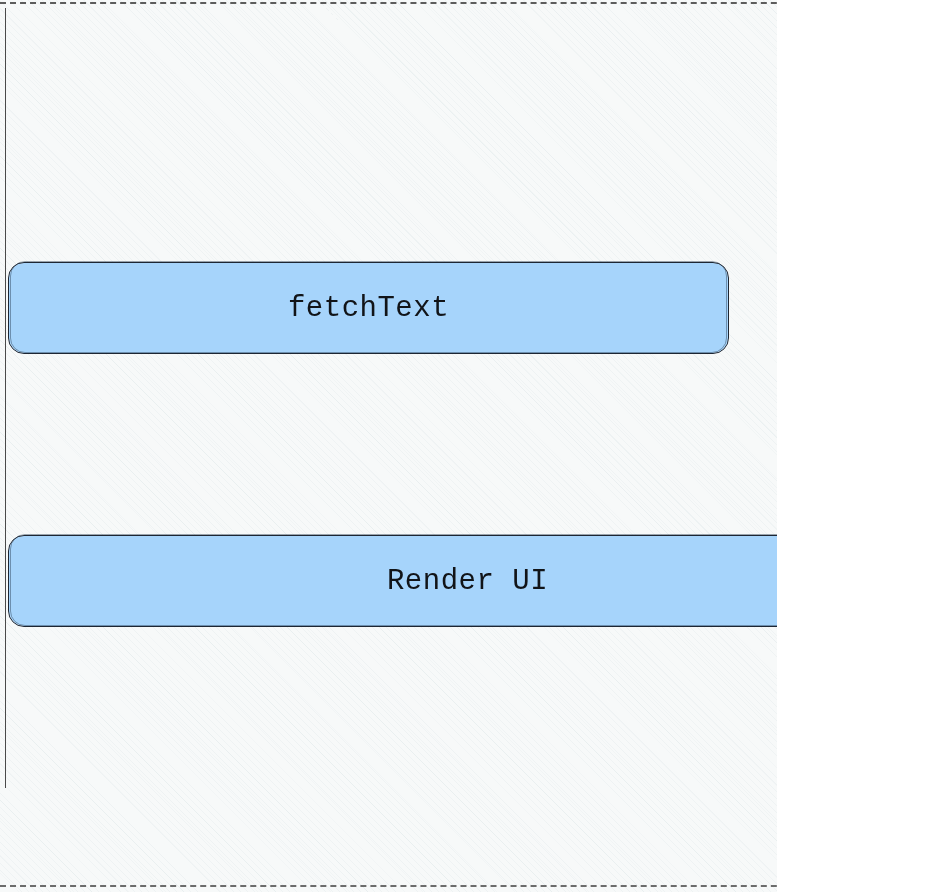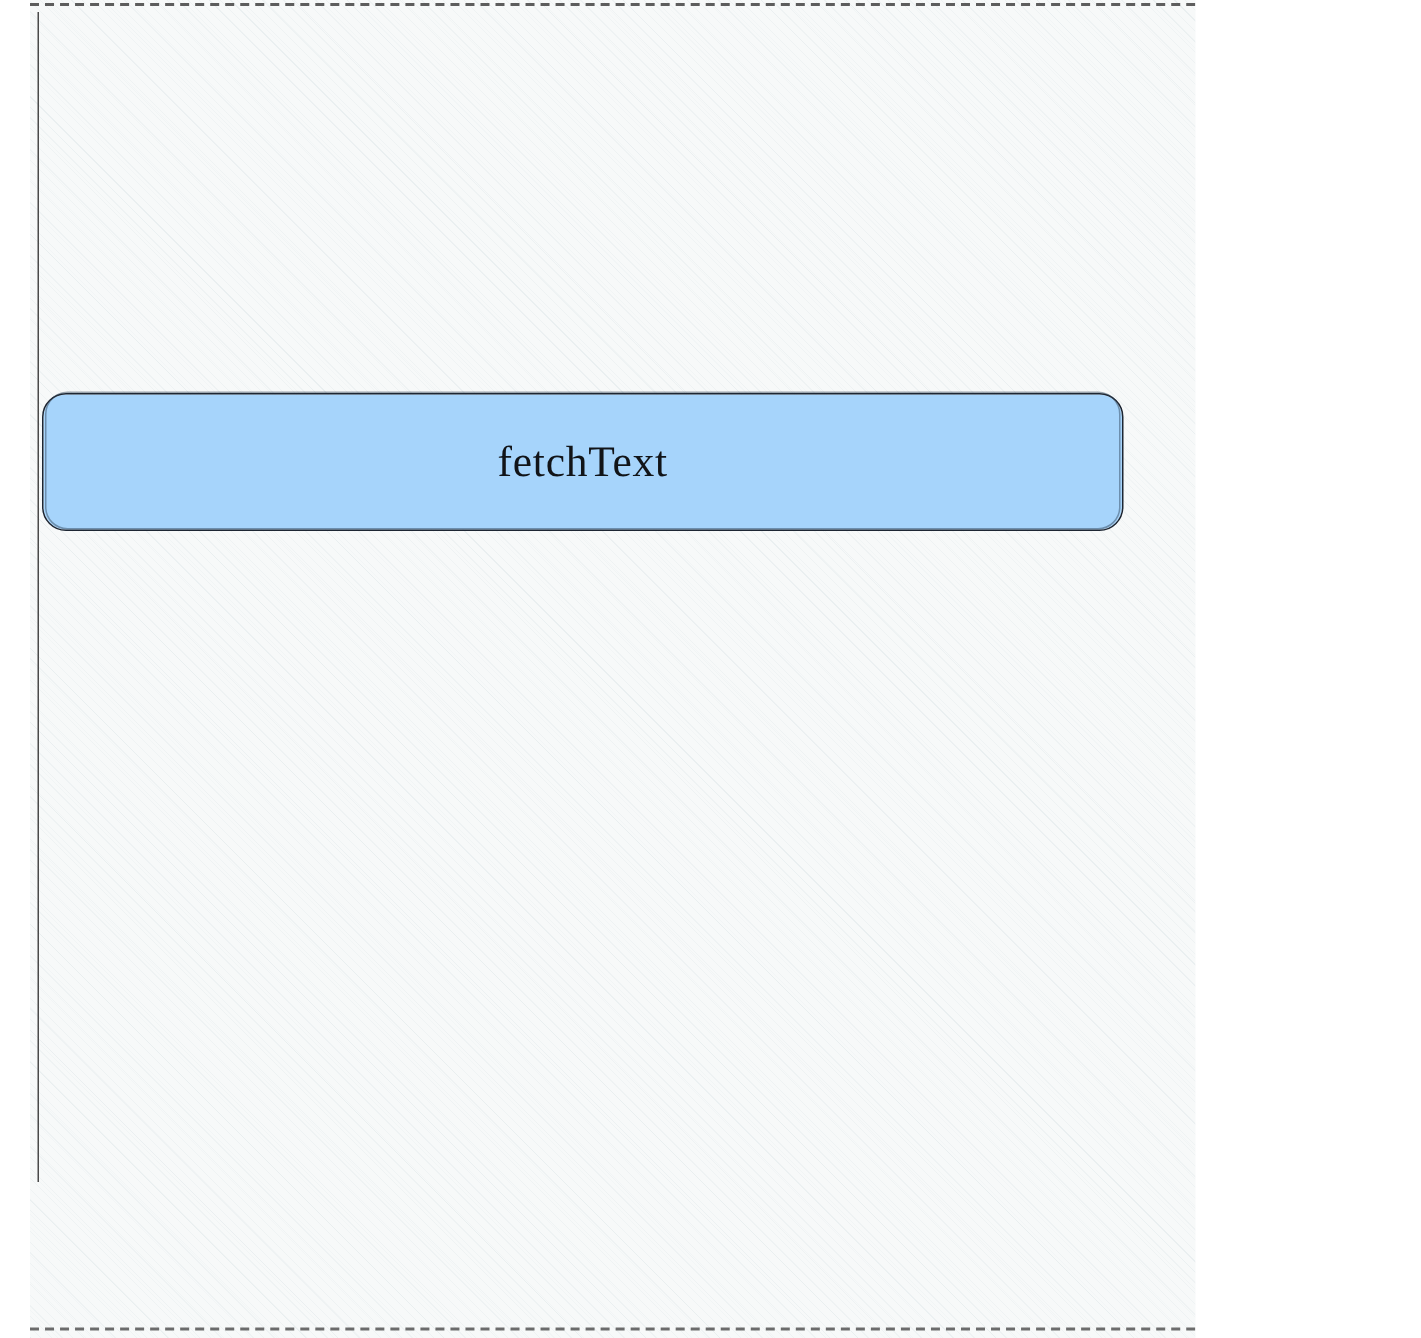--- a/index.html
+++ b/index.html
@@ -7,22 +7,21 @@
     padding: 0;
     background: #ffffff;
   }
 
   #canvas {
     position: relative;
     width: 777px;
     height: 892px;
     overflow: hidden;
     background-color: #f7f9f9;
-    font-family: Liberation Serif, serif;
-    margin-left: 20px;
+    font-family: Liberation Mono, monospace;
   }
 
   
   .hatch {
     position: absolute;
     inset: 0;
     pointer-events: none;
     background-image:
       repeating-linear-gradient(45deg,
         rgba(150,175,185,0.085) 0px,
@@ -128,14 +127,17 @@
 
   <div class="edge-top"></div>
   <div class="edge-bottom"></div>
   <div class="edge-left"></div>
   <div class="edge-right"></div>
 
   <div id="node-fetchtext" class="node">
     <span class="node-label">fetchText</span>
   </div>
 
+  <div id="node-renderui" class="node">
+    <span class="node-label">Render UI</span>
+  </div>
 
 </div>
 
 </body></html>

